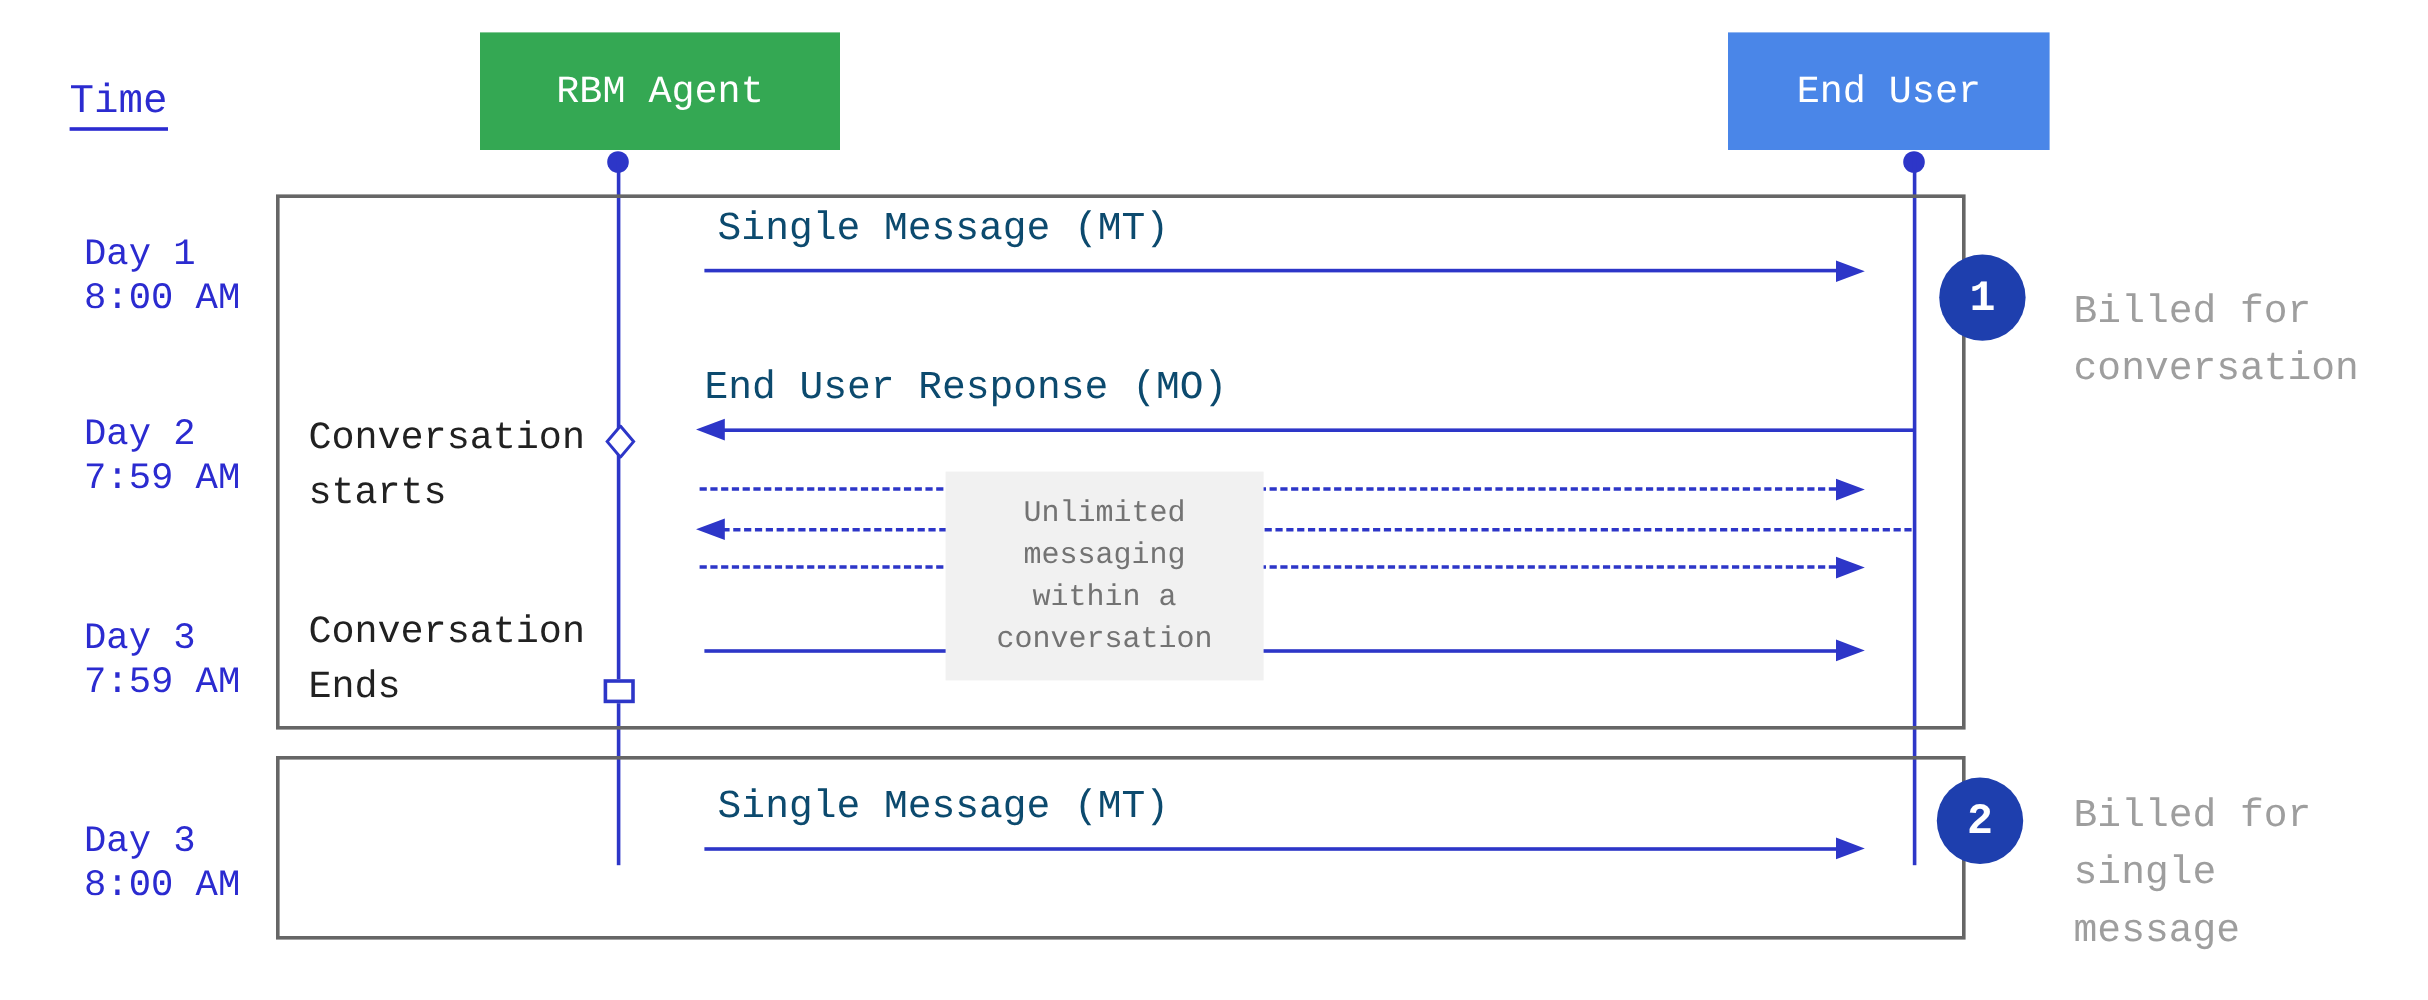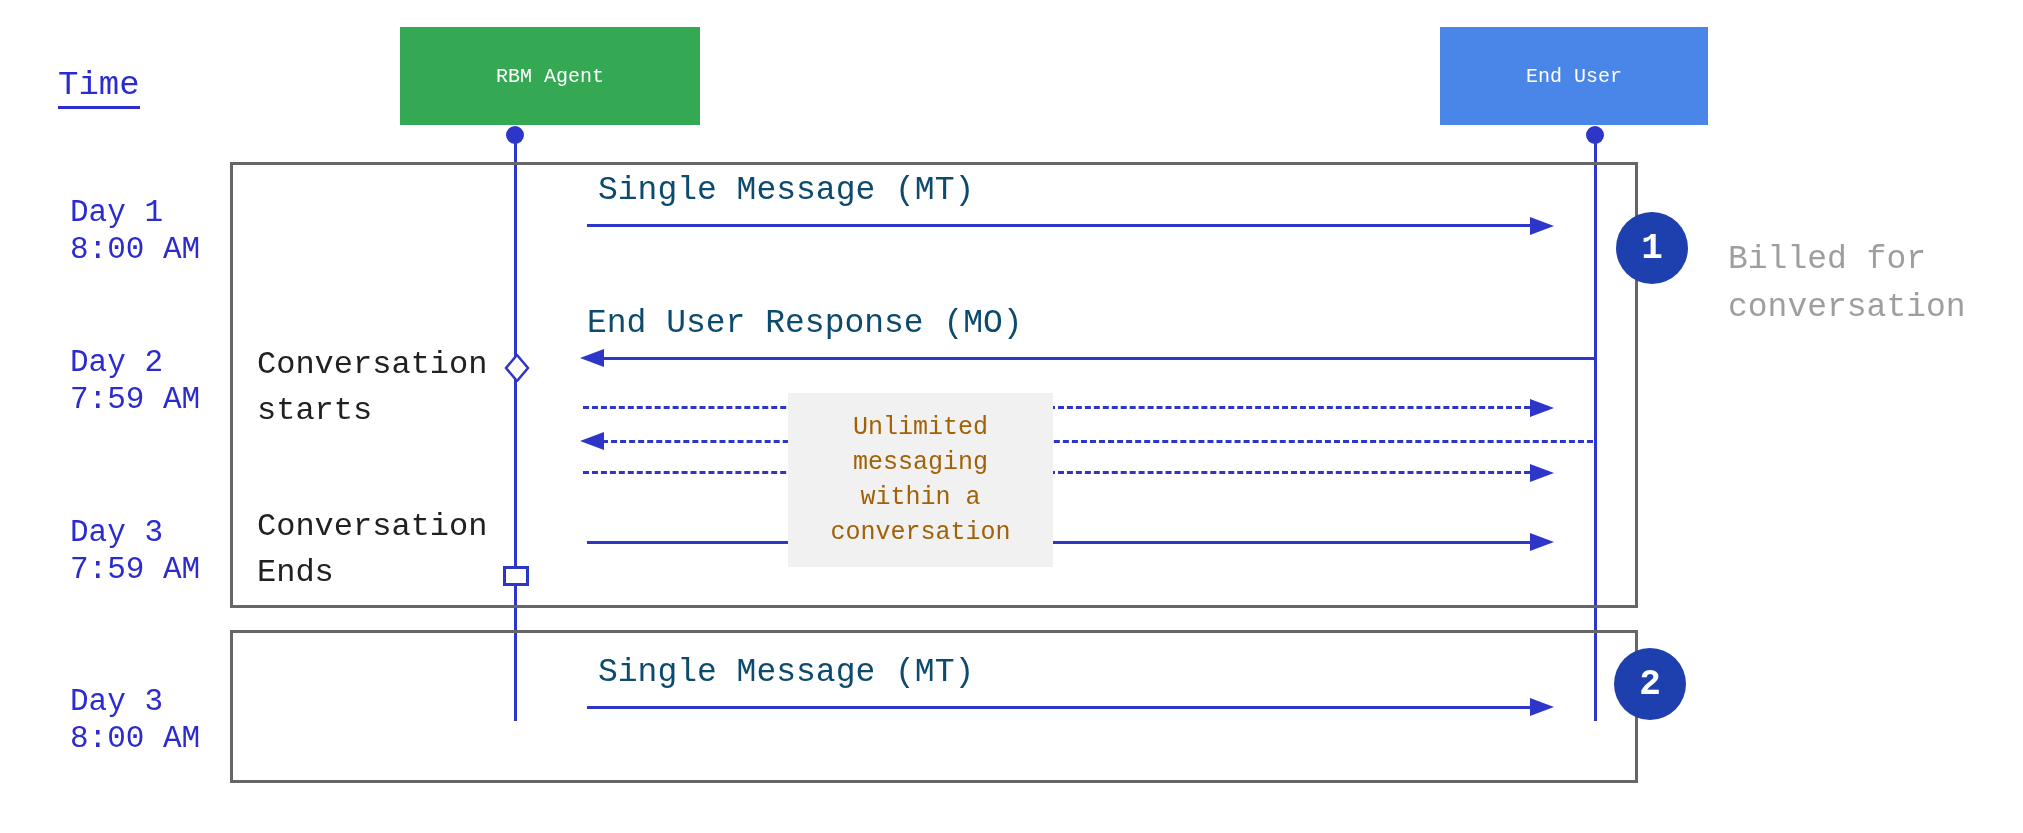--- a/index.html
+++ b/index.html
@@ -6,21 +6,21 @@
   #canvas{
     position:relative;width:2023px;height:833px;background:#fff;
     font-family:Liberation Mono, monospace;overflow:hidden;
   }
   .abs{position:absolute;}
   .pre{white-space:pre-line;}
 
   
   .actor-box{
     display:flex;align-items:center;justify-content:center;
-    color:#fff;font-size:20px;
+    color:#fff;font-size:32px;
   }
   #agent-box{left:400px;top:27px;width:300px;height:98px;background:var(--green);}
   #enduser-box{left:1440px;top:27px;width:268px;height:98px;background:var(--blue);}
 
   
   #time-label{left:58px;top:66px;font-size:34px;color:var(--dayblue);
     border-bottom:3px solid var(--dayblue);padding-bottom:2px;}
   .day-label{left:70px;font-size:31px;line-height:37px;color:var(--dayblue);}
 
   
@@ -45,21 +45,21 @@
   .hline{height:0;border-top:3px solid var(--lineblue);}
   .hline.dashed{border-top-style:dashed;}
   .head-right{width:0;height:0;border-left:24px solid var(--lineblue);
     border-top:9px solid transparent;border-bottom:9px solid transparent;}
   .head-left{width:0;height:0;border-right:24px solid var(--lineblue);
     border-top:9px solid transparent;border-bottom:9px solid transparent;}
 
   
   #note-box{left:788px;top:393px;width:265px;height:174px;background:#f1f1f1;
     display:flex;align-items:center;justify-content:center;text-align:center;
-    font-size:25px;line-height:35px;color:#a16207;}
+    font-size:25px;line-height:35px;color:#737373;}
 
   
   .num-circle{width:72px;height:72px;border-radius:50%;background:var(--circleblue);
     display:flex;align-items:center;justify-content:center;
     color:#fff;font-size:36px;font-weight:bold;}
   #circle-1{left:1616px;top:212px;}
   #circle-2{left:1614px;top:648px;}
 
   .billed-text{left:1728px;font-size:33px;line-height:48px;color:#9e9e9e;}
   #billed-1{top:216px;margin-top:20px;}
@@ -136,14 +136,16 @@
 
   <div class="abs num-circle" id="circle-1">
     <span>1</span>
   </div>
   <div class="abs billed-text pre" id="billed-1">Billed for
 conversation</div>
 
   <div class="abs num-circle" id="circle-2">
     <span>2</span>
   </div>
+  <div class="abs billed-text pre" id="billed-2">Billed for single
+message</div>
 
 </div>
 
 </body></html>

